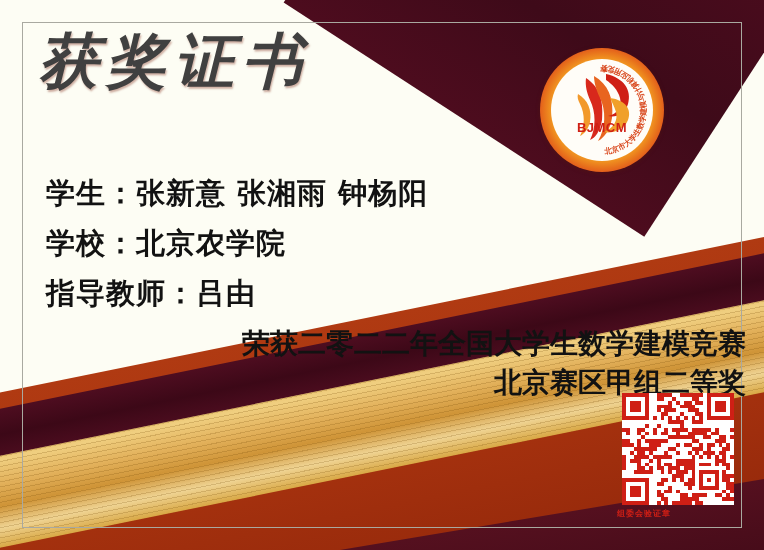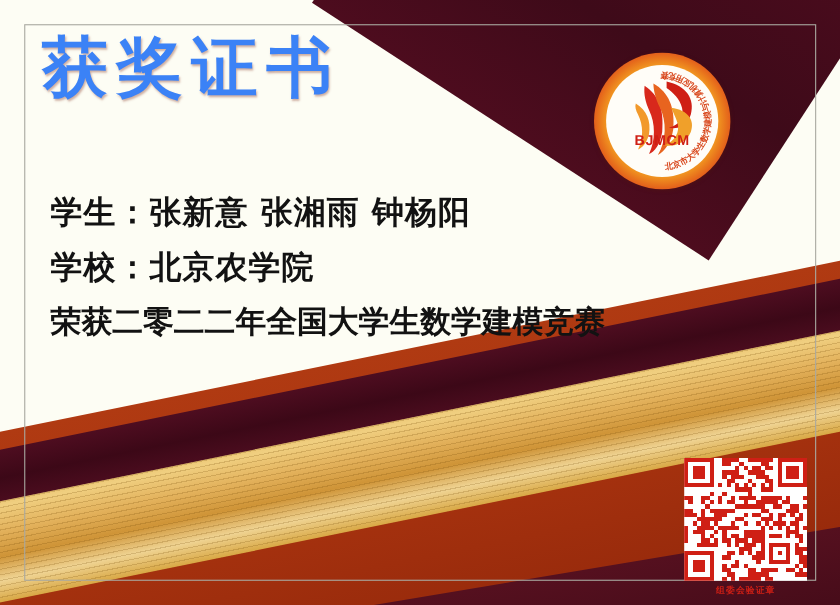--- a/index.html
+++ b/index.html
@@ -67,35 +67,36 @@
   
   .frame{
     position:absolute;left:22px;top:22px;right:22px;bottom:22px;
     border:1px solid #a9a9a0;pointer-events:none;
   }
 
   
   .title{
     position:absolute;left:38px;top:28px;
     font-family:"Liberation Serif","DejaVu Serif",serif;
-    font-size:60px;font-weight:bold;color:#3b82f6;
+    font-size:60px;font-weight:bold;color:#404040;
     letter-spacing:8px;line-height:1.15;
+    font-style:italic;
     text-shadow:1px 2px 2px rgba(120,30,10,.35);
     white-space:nowrap;
   }
 
   
   .body-text{position:absolute;left:46px;top:176px;width:700px;}
   .line{
     font-family:"DejaVu Sans","Liberation Sans",sans-serif;
     font-size:29px;font-weight:bold;color:#121212;
     letter-spacing:1px;white-space:nowrap;margin-bottom:16px;
     line-height:1.18;
   }
-  .line.award{font-size:28px;letter-spacing:0px;margin-bottom:6px;}
+  .line.award{font-size:28px;letter-spacing:0px;margin-bottom:6px;text-align:right;}
 
   
   .logo{
     position:absolute;left:540px;top:48px;width:124px;height:124px;
     border-radius:50%;
     background:radial-gradient(circle at 50% 50%,#ffffff 0 52%,
                #f5a623 54%,#e8731c 66%,#d9381a 80%,#e6892b 92%,#f0a93a 100%);
     box-shadow:0 1px 4px rgba(90,30,10,.35);
     overflow:hidden;
   }
@@ -111,21 +112,21 @@
   }
   .logo .ring-text{
     position:absolute;left:0;top:0;width:124px;height:124px;
   }
   .logo .ring-text text{
     font-family:"DejaVu Sans","Liberation Sans",sans-serif;
     font-size:7.6px;fill:#d8451a;font-weight:bold;
   }
 
   
-  .qr-block{position:absolute;left:617px;top:416px;width:122px;text-align:center;}
+  .qr-block{position:absolute;left:617px;top:393px;width:122px;}
   .qr{width:112px;height:112px;margin:0 auto;display:block;}
   .qr-caption{
     margin-top:3px;font-family:"DejaVu Sans","Liberation Sans",sans-serif;
     font-size:8px;color:#cf1f15;font-weight:bold;letter-spacing:1px;
   }
 </style>
 </head>
 <body>
 
 <div id="certificate">
@@ -158,21 +159,23 @@
       <text>
         <textPath href="#ringpath" startOffset="26%">北京市大学生数学建模与计算机应用竞赛</textPath>
       </text>
     </svg>
     <div class="bjmcm">BJMCM</div>
   </div>
 
   <div class="body-text">
     <div class="line">学生：张新意  张湘雨  钟杨阳</div>
     <div class="line">学校：北京农学院</div>
+    <div class="line">指导教师：吕由</div>
     <div class="line award">荣获二零二二年全国大学生数学建模竞赛</div>
+    <div class="line award">北京赛区甲组二等奖</div>
   </div>
 
   <div class="qr-block">
     <svg class="qr" viewBox="0 0 29 29" shape-rendering="crispEdges">
       <rect width="29" height="29" fill="#ffffff"></rect>
       <g id="qr-modules" fill="#cf1f15">
           <rect x="0" y="0" width="1" height="1"></rect>
           <rect x="1" y="0" width="1" height="1"></rect>
           <rect x="2" y="0" width="1" height="1"></rect>
           <rect x="3" y="0" width="1" height="1"></rect>

